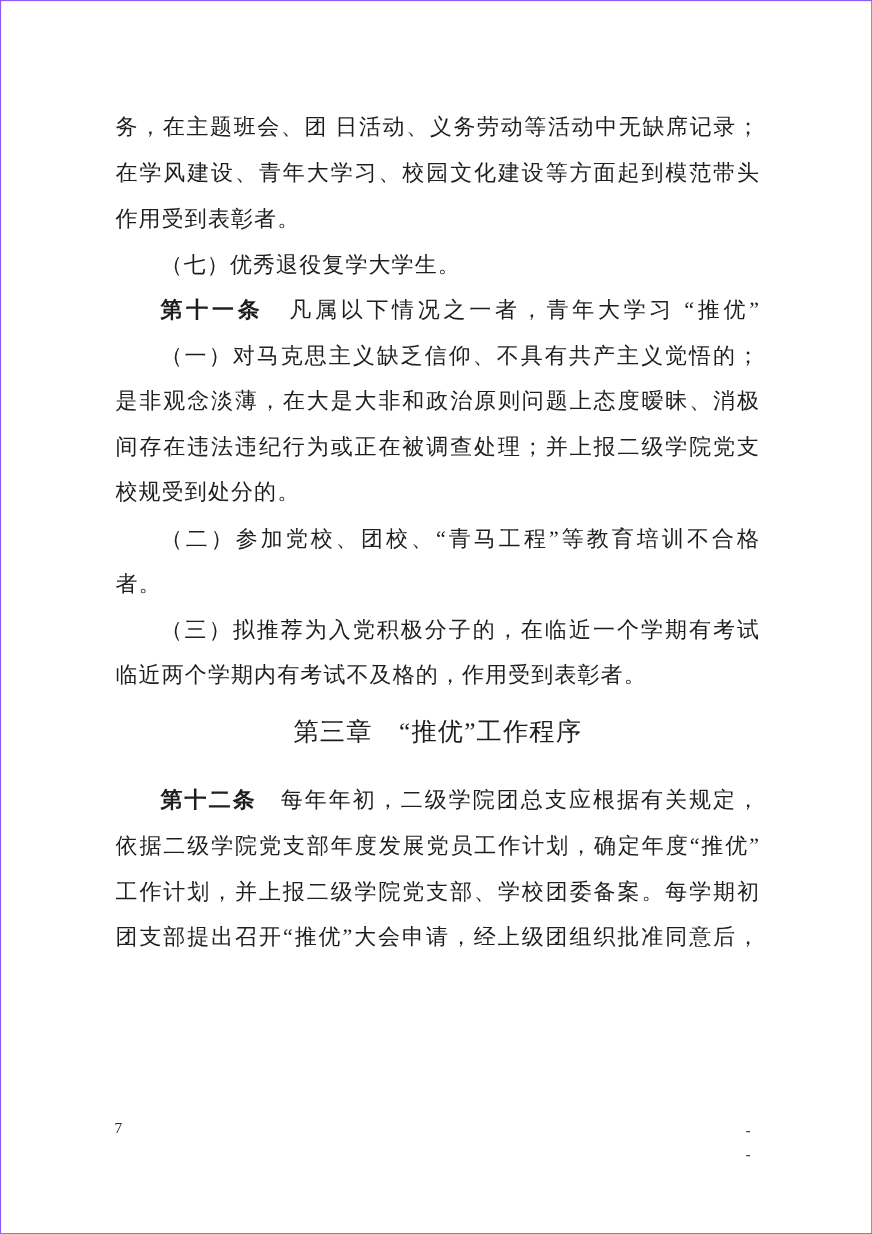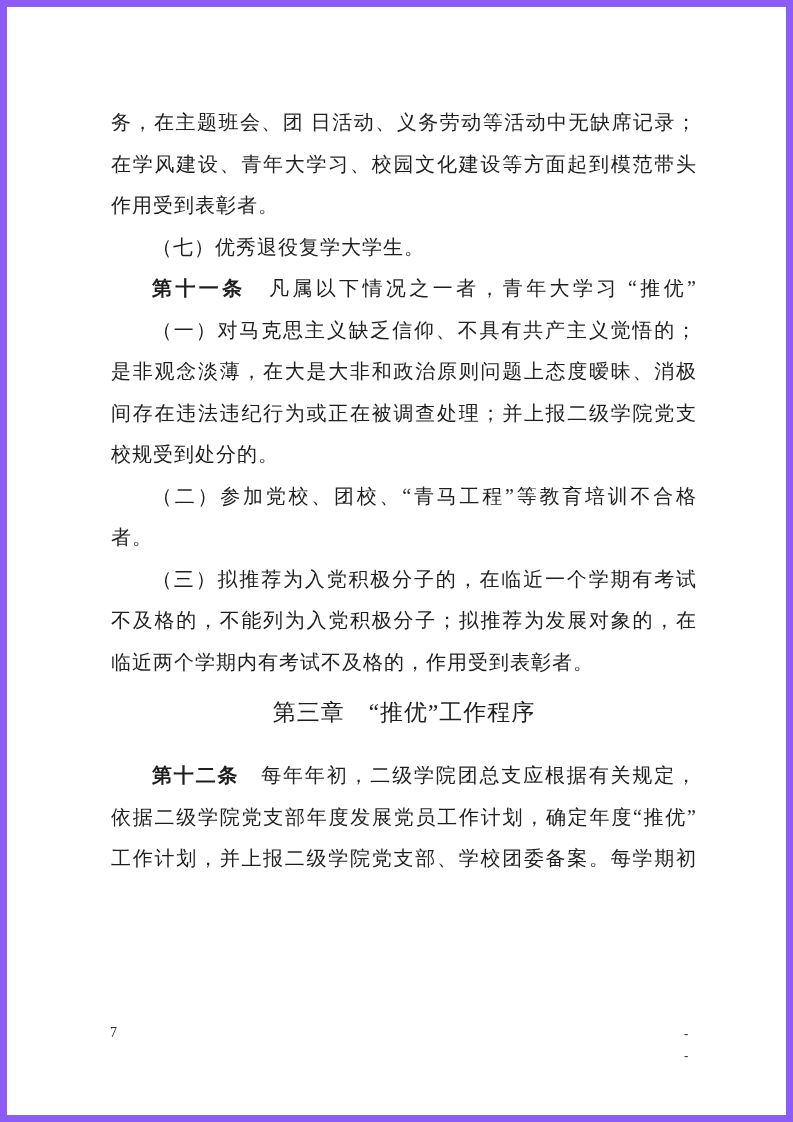--- a/index.html
+++ b/index.html
@@ -7,21 +7,21 @@
   body {
     width: 793px; height: 1122px;
     background: #ffffff;
     position: relative;
     font-family: "Liberation Serif", "DejaVu Serif", serif;
     color: #1e1e1e;
   }
   .page {
     position: absolute; inset: 0;
     background: #ffffff;
-    border: 7px solid #8b5cf6;
+    border: 1px solid #8b5cf6;
   }
   .content {
     position: absolute;
     left: 104px; top: 95px;
     width: 586px;
   }
   .line {
     font-size: 20px;
     letter-spacing: 1px;
     line-height: 41.5px;
@@ -76,27 +76,27 @@
 
     <div class="line j indent">（一）对马克思主义缺乏信仰、不具有共产主义觉悟的；</div>
     <div class="line j">是非观念淡薄，在大是大非和政治原则问题上态度暧昧、消极</div>
     <div class="line j">间存在违法违纪行为或正在被调查处理；并上报二级学院党支部</div>
     <div class="line">校规受到处分的。</div>
 
     <div class="line j indent">（二）参加党校、团校、“青马工程”等教育培训不合格</div>
     <div class="line">者。</div>
 
     <div class="line j indent">（三）拟推荐为入党积极分子的，在临近一个学期有考试</div>
-    <div class="line j">不及格的，不能列为入党积极分子；拟推荐为发展对象的，在</div>
     <div class="line">临近两个学期内有考试不及格的，作用受到表彰者。</div>
 
     <div class="heading">第三章　“推优”工作程序</div>
 
     <div class="line j indent"><span class="b">第十二条</span><span>　每年年初，二级学院团总支应根据有关规定，</span></div>
     <div class="line j">依据二级学院党支部年度发展党员工作计划，确定年度“推优”</div>
     <div class="line j">工作计划，并上报二级学院党支部、学校团委备案。每学期初</div>
+    <div class="line j">团支部提出召开“推优”大会申请，经上级团组织批准同意后，</div>
 
   </div>
 
   <div class="footer-page">7</div>
   <div class="side-mark m1">-</div>
   <div class="side-mark m2">-</div>
 </div>
 
 </body></html>

